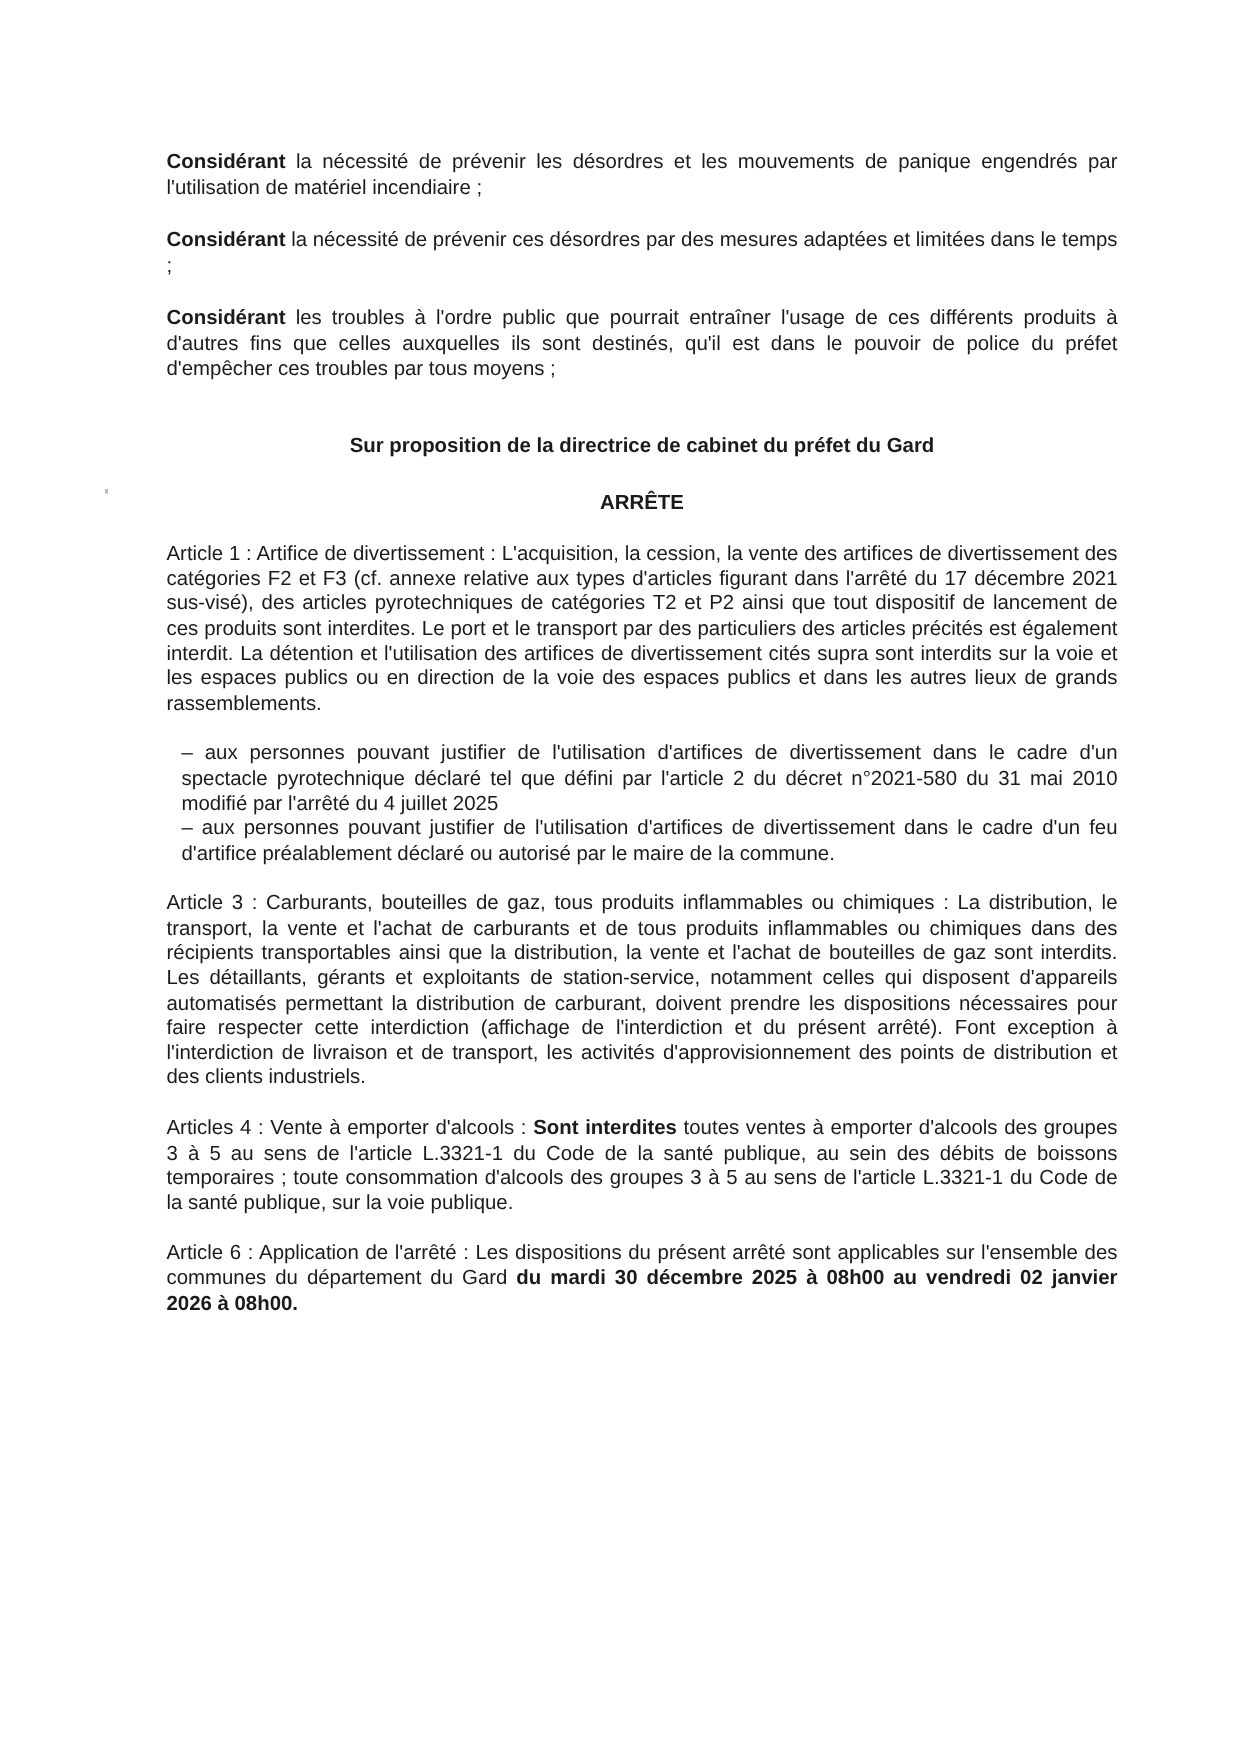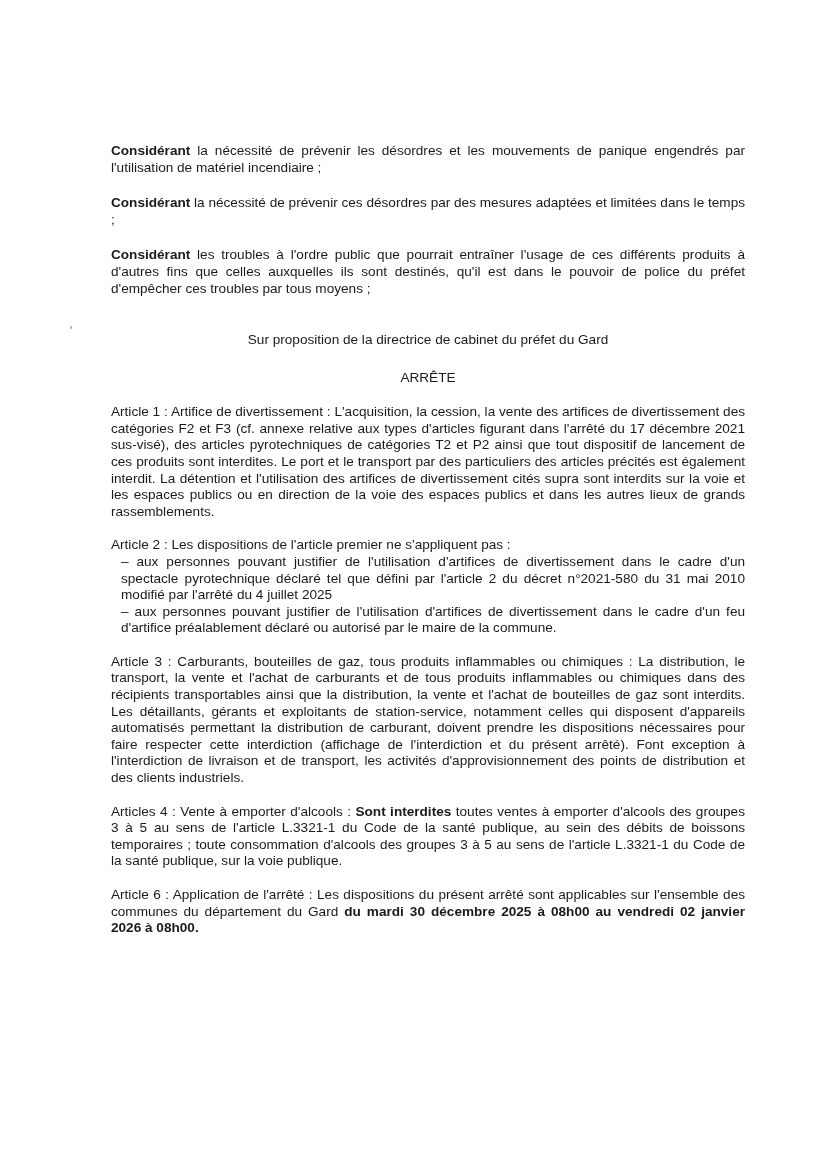--- a/index.html
+++ b/index.html
@@ -1,22 +1,22 @@
 <!DOCTYPE html>
 <html><head>
 <meta charset="utf-8">
 <style>
   html, body { margin: 0; padding: 0; background: #ffffff; }
   body { width: 827px; height: 1169px; position: relative; overflow: hidden;
          font-family: "Liberation Sans", sans-serif; color: #1a1a1a; }
-  .page { position: absolute; left: 111px; top: 100px; width: 634px; margin-top: 43px; }
+  .page { position: absolute; left: 111px; top: 100px; width: 634px; }
   .para { font-size: 13.6px; line-height: 16.6px; text-align: justify; margin: 0; }
   .para b { font-weight: bold; }
   .consid { margin-bottom: 19px; }
-  .center { text-align: center; font-size: 13.6px; font-weight: normal; margin: 0; }
+  .center { text-align: center; font-size: 13.6px; font-weight: bold; margin: 0; }
   .proposal { margin-top: 35px; }
   .arrete { margin-top: 23px; margin-bottom: 19px; }
   .article { margin-bottom: 17px; }
   .article .head { font-weight: normal; }
   .sub { padding-left: 10px; text-align: justify; }
   .tick { position: absolute; left: 70px; top: 326px; width: 2px; height: 3px; background: #bbb; }
   .bold { font-weight: bold; }
 </style>
 </head>
 <body>
@@ -28,21 +28,20 @@
   <p class="para consid"><b>Considérant</b><span> la nécessité de prévenir les désordres et les mouvements de panique engendrés par l'utilisation de matériel incendiaire ;</span></p>
   <p class="para consid"><b>Considérant</b><span> la nécessité de prévenir ces désordres par des mesures adaptées et limitées dans le temps ;</span></p>
   <p class="para consid"><b>Considérant</b><span> les troubles à l'ordre public que pourrait entraîner l'usage de ces différents produits à d'autres fins que celles auxquelles ils sont destinés, qu'il est dans le pouvoir de police du préfet d'empêcher ces troubles par tous moyens ;</span></p>
 
   <p class="center proposal">Sur proposition de la directrice de cabinet du préfet du Gard</p>
   <p class="center arrete">ARRÊTE</p>
 
   <p class="para article"><span class="head">Article 1 : Artifice de divertissement :</span><span> L'acquisition, la cession, la vente des artifices de divertissement des catégories F2 et F3 (cf. annexe relative aux types d'articles figurant dans l'arrêté du 17 décembre 2021 sus-visé), des articles pyrotechniques de catégories T2 et P2 ainsi que tout dispositif de lancement de ces produits sont interdites. Le port et le transport par des particuliers des articles précités est également interdit. La détention et l'utilisation des artifices de divertissement cités supra sont interdits sur la voie et les espaces publics ou en direction de la voie des espaces publics et dans les autres lieux de grands rassemblements.</span></p>
 
   <div class="article">
-    <p class="para"><span class="head bold">Article 2 :</span><span> Les dispositions de l'article premier ne s'appliquent pas :</span></p>
     <p class="para sub">– aux personnes pouvant justifier de l'utilisation d'artifices de divertissement dans le cadre d'un spectacle pyrotechnique déclaré tel que défini par l'article 2 du décret n°2021-580 du 31 mai 2010 modifié par l'arrêté du 4 juillet 2025</p>
     <p class="para sub">– aux personnes pouvant justifier de l'utilisation d'artifices de divertissement dans le cadre d'un feu d'artifice préalablement déclaré ou autorisé par le maire de la commune.</p>
   </div>
 
   <p class="para article"><span class="head">Article 3 : Carburants, bouteilles de gaz, tous produits inflammables ou chimiques :</span><span> La distribution, le transport, la vente et l'achat de carburants et de tous produits inflammables ou chimiques dans des récipients transportables ainsi que la distribution, la vente et l'achat de bouteilles de gaz sont interdits. Les détaillants, gérants et exploitants de station-service, notamment celles qui disposent d'appareils automatisés permettant la distribution de carburant, doivent prendre les dispositions nécessaires pour faire respecter cette interdiction (affichage de l'interdiction et du présent arrêté). Font exception à l'interdiction de livraison et de transport, les activités d'approvisionnement des points de distribution et des clients industriels.</span></p>
 
   <p class="para article"><span class="head">Articles 4 : Vente à emporter d'alcools :</span><b> Sont interdites</b><span> toutes ventes à emporter d'alcools des groupes 3 à 5 au sens de l'article L.3321-1 du Code de la santé publique, au sein des débits de boissons temporaires ; toute consommation d'alcools des groupes 3 à 5 au sens de l'article L.3321-1 du Code de la santé publique, sur la voie publique.</span></p>
 
   <p class="para article"><span class="head">Article 6 : Application de l'arrêté :</span><span> Les dispositions du présent arrêté sont applicables sur l'ensemble des communes du département du Gard</span><b> du mardi 30 décembre 2025 à 08h00 au vendredi 02 janvier 2026 à 08h00.</b></p>
 

